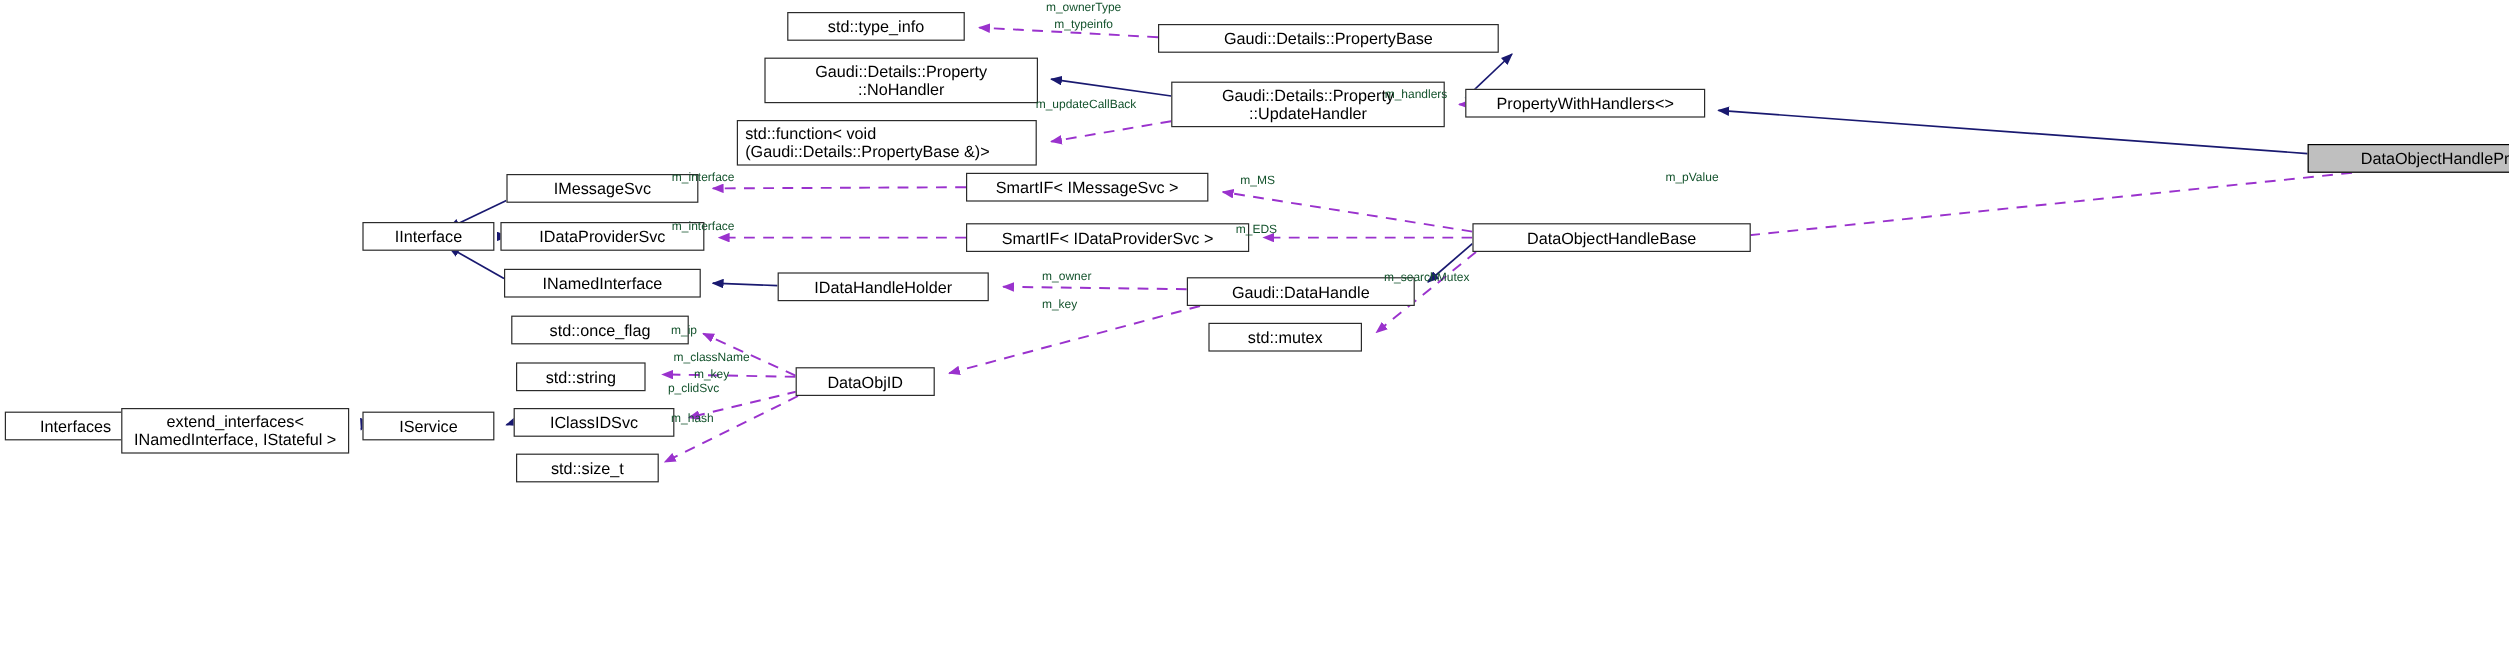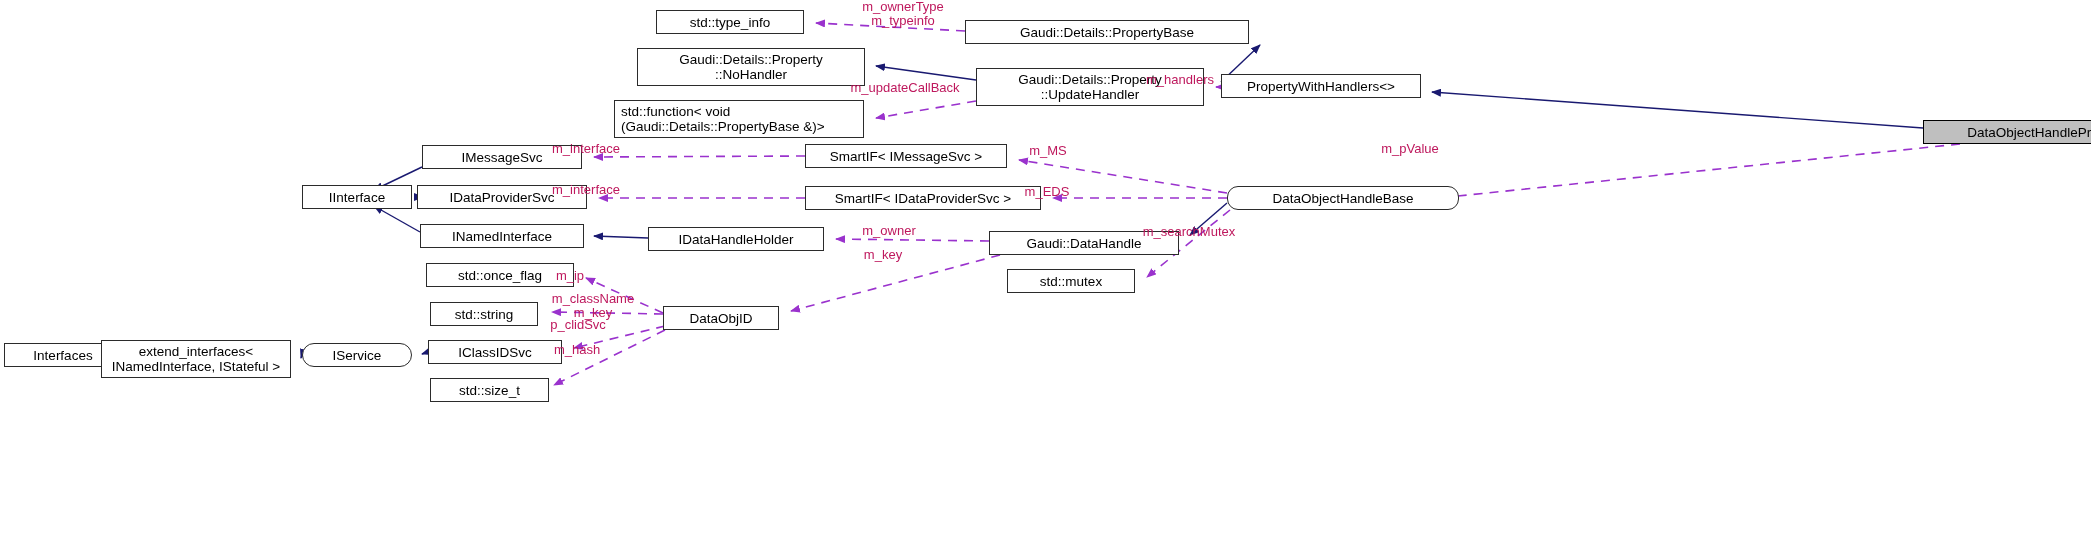--- a/index.html
+++ b/index.html
@@ -27,23 +27,23 @@
     white-space:pre;
     z-index:5;
     letter-spacing:0px;
   }
   .node.highlight{
     background:#bfbfbf;
     border:1px solid #000000;
   }
   .edge-label{
     position:absolute;
-    font-size:13px;
+    font-size:10px;
     line-height:14px;
-    color:#be185d;
+    color:#14532d;
     white-space:pre;
     text-align:center;
     z-index:6;
     background:transparent;
   }
 </style>
 </head>
 <body>
 
 <div id="diagram">
@@ -112,21 +112,21 @@
   <div class="node" style="left:422px;top:145px;width:160px;height:24px;">IMessageSvc</div>
 
   <div class="node" style="left:805px;top:144px;width:202px;height:24px;">SmartIF&lt; IMessageSvc &gt;</div>
 
   <div class="node" style="left:302px;top:185px;width:110px;height:24px;">IInterface</div>
 
   <div class="node" style="left:417px;top:185px;width:170px;height:24px;">IDataProviderSvc</div>
 
   <div class="node" style="left:805px;top:186px;width:236px;height:24px;">SmartIF&lt; IDataProviderSvc &gt;</div>
 
-  <div class="node" style="left:1227px;top:186px;width:232px;height:24px;border-radius:11px;">DataObjectHandleBase</div>
+  <div class="node" style="left:1227px;top:186px;width:232px;height:24px;">DataObjectHandleBase</div>
 
   <div class="node" style="left:420px;top:224px;width:164px;height:24px;">INamedInterface</div>
 
   <div class="node" style="left:648px;top:227px;width:176px;height:24px;">IDataHandleHolder</div>
 
   <div class="node" style="left:989px;top:231px;width:190px;height:24px;">Gaudi::DataHandle</div>
 
   <div class="node" style="left:426px;top:263px;width:148px;height:24px;">std::once_flag</div>
 
   <div class="node" style="left:1007px;top:269px;width:128px;height:24px;">std::mutex</div>
@@ -134,21 +134,21 @@
 
   <div class="node" style="left:430px;top:302px;width:108px;height:24px;text-align:right;">std::string</div>
 
   <div class="node" style="left:663px;top:306px;width:116px;height:24px;">DataObjID</div>
 
   <div class="node" style="left:4px;top:343px;width:118px;height:24px;">Interfaces</div>
 
   <div class="node" style="left:101px;top:340px;width:190px;height:38px;">extend_interfaces&lt;
 INamedInterface, IStateful &gt;</div>
 
-  <div class="node" style="left:302px;top:343px;width:110px;height:24px;border-radius:12px;">IService</div>
+  <div class="node" style="left:302px;top:343px;width:110px;height:24px;">IService</div>
 
   <div class="node" style="left:428px;top:340px;width:134px;height:24px;">IClassIDSvc</div>
 
   <div class="node" style="left:430px;top:378px;width:119px;height:24px;">std::size_t</div>
 
   <div class="edge-label" style="left:833px;top:0px;width:140px;">m_ownerType
 m_typeinfo</div>
 
   <div class="edge-label" style="left:830px;top:81px;width:150px;">m_updateCallBack</div>
 

